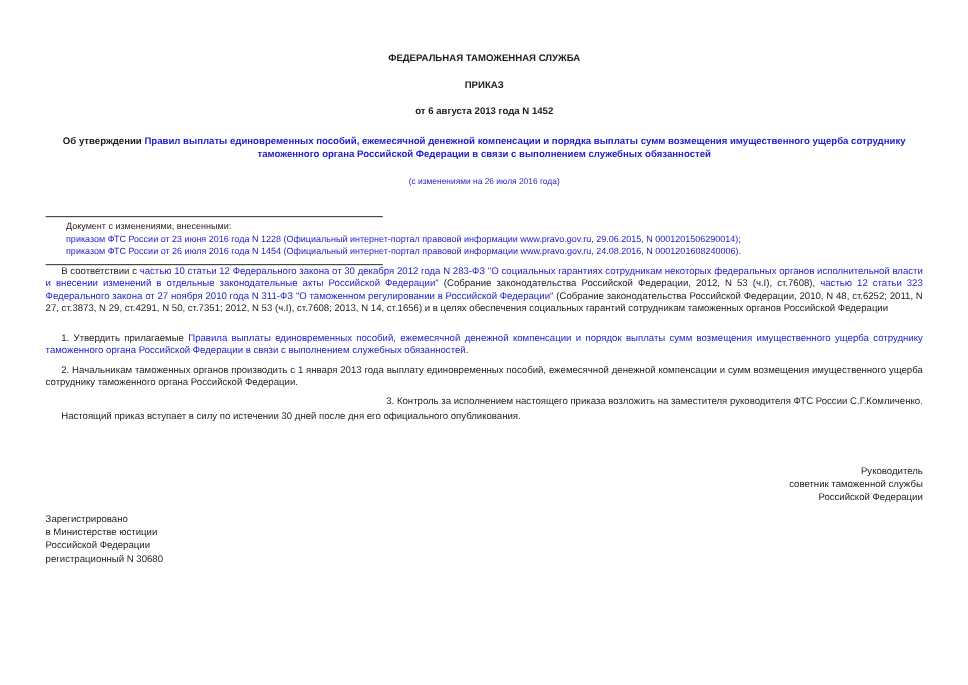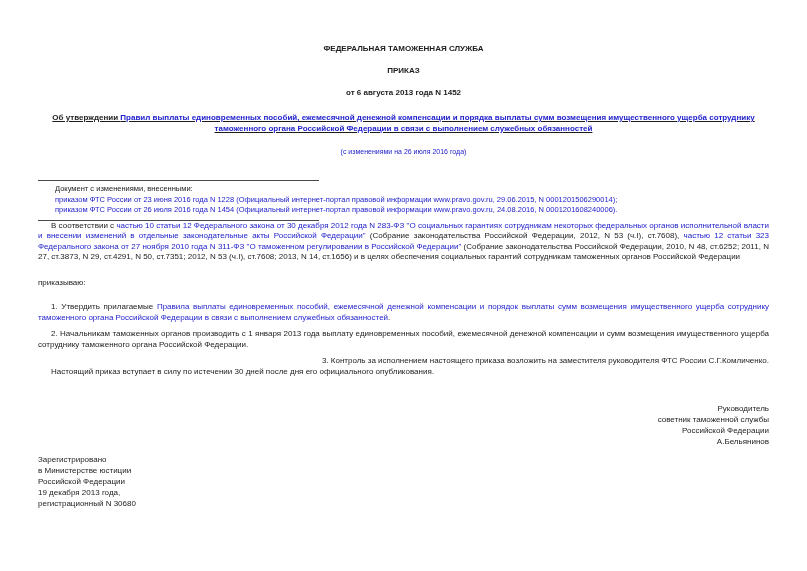--- a/index.html
+++ b/index.html
@@ -9,37 +9,36 @@
     color:#1c1c1c;
     -webkit-font-smoothing:antialiased;
   }
   .page{padding:44px 38px 0 38px;position:relative;}
   .hdr{font-size:8px;font-weight:bold;line-height:10px;text-align:center;}
   .hdr + .hdr{margin-top:12px;}
   .doc-title{
     margin:15px 2px 0 2px;
     font-size:8px;font-weight:bold;line-height:10.5px;
     text-align:center;
-    text-decoration:underline;
   }
   .link{color:#2222cc;text-decoration:none;cursor:pointer;}
   .revision{margin-top:13px;font-size:7px;line-height:9px;text-align:center;color:#2222cc;}
   .amendments{margin-top:24px;font-size:7.5px;line-height:10.5px;}
   .rule{border:none;border-top:1px solid #4a4a4a;width:281px;margin:0;}
   .rule.bottom{margin-top:4px;}
   .am-body{padding-left:17px;margin-top:3px;}
   .para{margin:0;font-size:8px;line-height:10.6px;text-indent:13px;}
   .justify{text-align:justify;}
   .preamble{margin-top:0;}
   .order-word{margin-top:15px;text-indent:0;}
   .item-1{margin-top:14px;}
   .item-2{margin-top:5.5px;}
   .item-3{margin-top:5.5px;text-align:right;}
   .effective{margin-top:1px;}
-  .signature{margin-top:25px;font-size:8px;line-height:11px;text-align:right;}
+  .signature{margin-top:35px;font-size:8px;line-height:11px;text-align:right;}
   .registration{margin-top:7px;font-size:8px;line-height:11px;text-align:left;}
 </style>
 </head>
 <body>
 
 <div class="page">
 
   <div class="hdr">ФЕДЕРАЛЬНАЯ ТАМОЖЕННАЯ СЛУЖБА</div>
   <div class="hdr">ПРИКАЗ</div>
   <div class="hdr">от 6 августа 2013 года N 1452</div>
@@ -53,38 +52,35 @@
     <div class="am-body">
       <div>Документ с изменениями, внесенными:</div>
       <div><a class="link">приказом ФТС России от 23 июня 2016 года N 1228</a><span class="link"> (Официальный интернет-портал правовой информации www.pravo.gov.ru, 29.06.2015, N 0001201506290014);</span></div>
       <div><a class="link">приказом ФТС России от 26 июля 2016 года N 1454</a><span class="link"> (Официальный интернет-портал правовой информации www.pravo.gov.ru, 24.08.2016, N 0001201608240006).</span></div>
     </div>
     <hr class="rule bottom">
   </div>
 
   <p class="para justify preamble"><span>В соответствии с </span><a class="link">частью 10 статьи 12 Федерального закона от 30 декабря 2012 года N 283-ФЗ "О социальных гарантиях сотрудникам некоторых федеральных органов исполнительной власти и внесении изменений в отдельные законодательные акты Российской Федерации"</a><span> (Собрание законодательства Российской Федерации, 2012, N 53 (ч.I), ст.7608), </span><a class="link">частью 12 статьи 323 Федерального закона от 27 ноября 2010 года N 311-ФЗ "О таможенном регулировании в Российской Федерации"</a><span> (Собрание законодательства Российской Федерации, 2010, N 48, ст.6252; 2011, N 27, ст.3873, N 29, ст.4291, N 50, ст.7351; 2012, N 53 (ч.I), ст.7608; 2013, N 14, ст.1656) и в целях обеспечения социальных гарантий сотрудникам таможенных органов Российской Федерации</span></p>
 
-  <p class="para order-word">приказываю:</p>
 
   <p class="para justify item-1"><span>1. Утвердить прилагаемые </span><a class="link">Правила выплаты единовременных пособий, ежемесячной денежной компенсации и порядок выплаты сумм возмещения имущественного ущерба сотруднику таможенного органа Российской Федерации в связи с выполнением служебных обязанностей</a><span>.</span></p>
 
   <p class="para justify item-2">2. Начальникам таможенных органов производить с 1 января 2013 года выплату единовременных пособий, ежемесячной денежной компенсации и сумм возмещения имущественного ущерба сотруднику таможенного органа Российской Федерации.</p>
 
   <p class="para item-3">3. Контроль за исполнением настоящего приказа возложить на заместителя руководителя ФТС России С.Г.Комличенко.</p>
 
   <p class="para effective">Настоящий приказ вступает в силу по истечении 30 дней после дня его официального опубликования.</p>
 
   <div class="signature">
     <div>Руководитель</div>
     <div>советник таможенной службы</div>
     <div>Российской Федерации</div>
-    <div>А.Бельянинов</div>
   </div>
 
   <div class="registration">
     <div>Зарегистрировано</div>
     <div>в Министерстве юстиции</div>
     <div>Российской Федерации</div>
-    <div>19 декабря 2013 года,</div>
     <div>регистрационный N 30680</div>
   </div>
 
 </div>
 
 </body></html>

